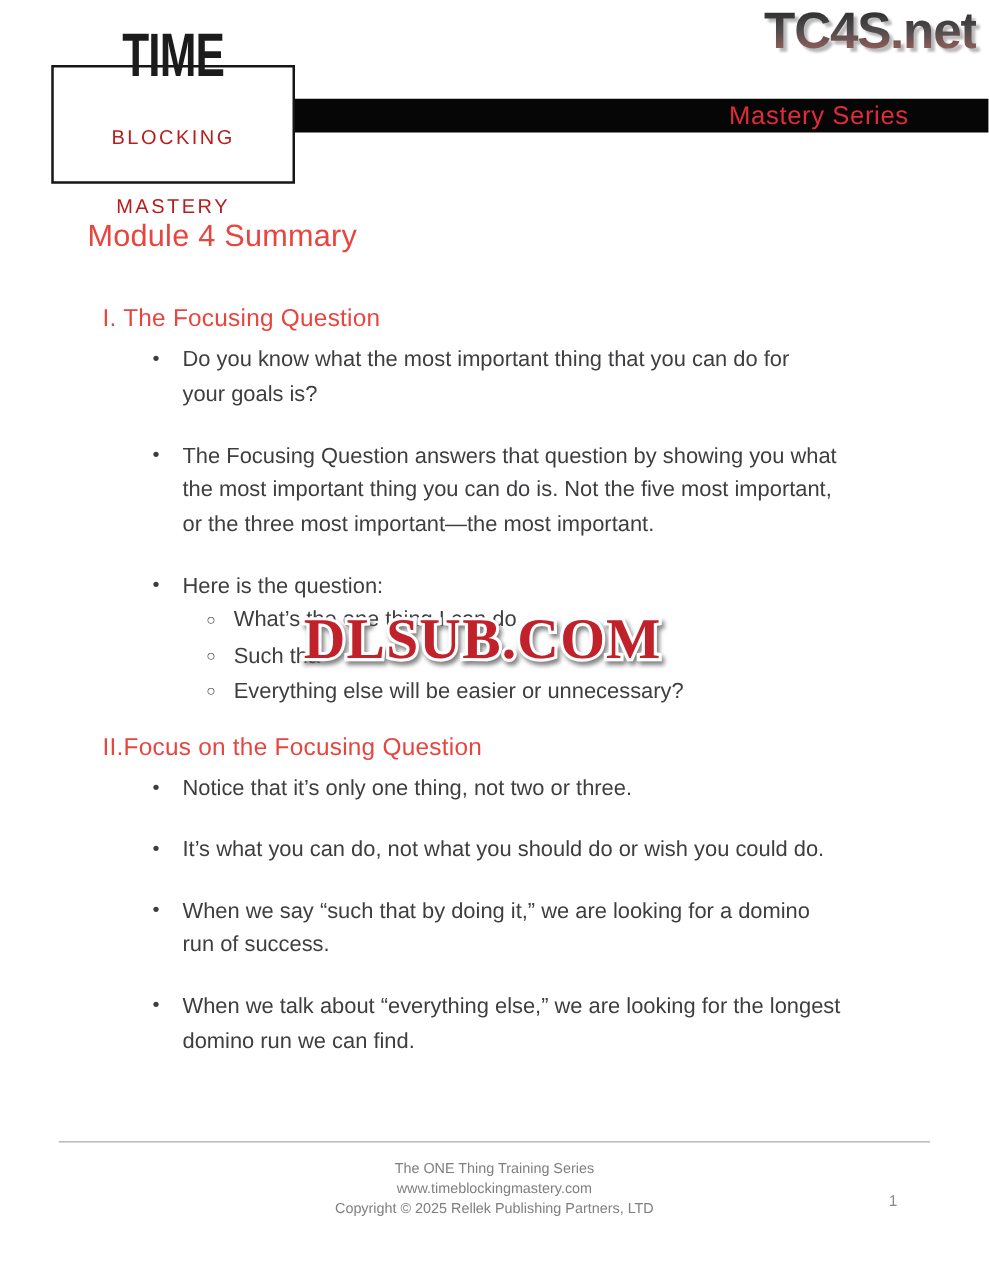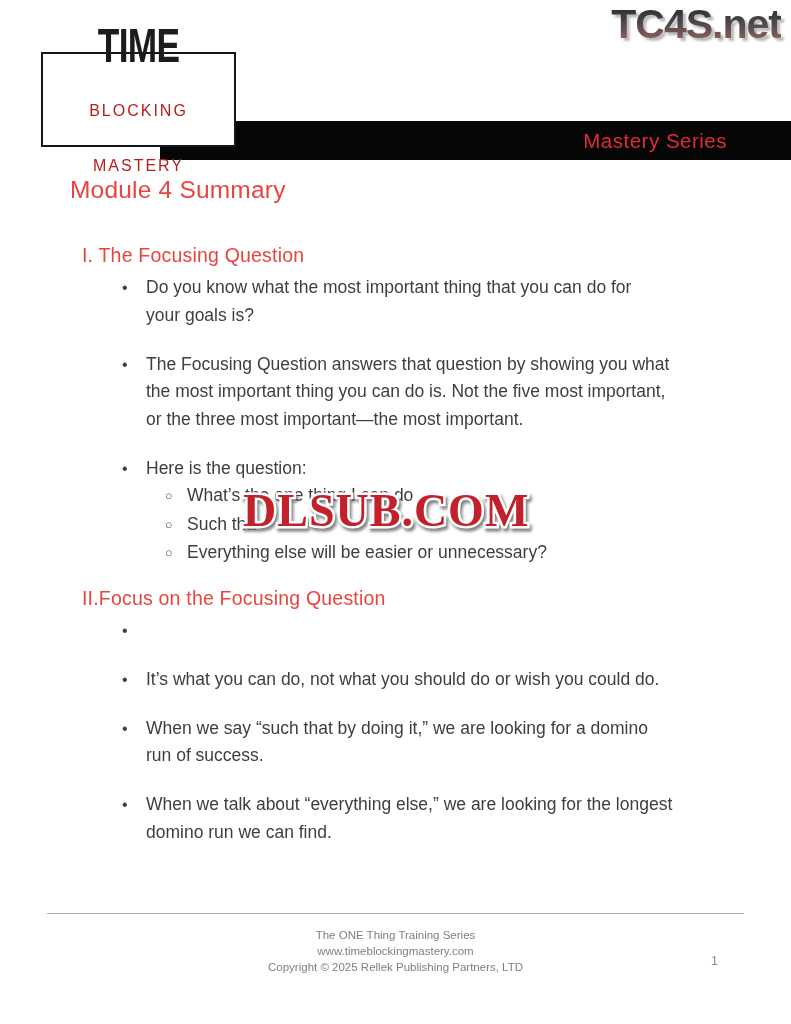--- a/index.html
+++ b/index.html
@@ -27,29 +27,28 @@
     filter: drop-shadow(3px 3px 1px #b9b9b9);
     z-index: 4;
   }
 
   
   .banner {
     position: absolute;
     left: 160px;
     right: 0;
     top: 79px;
-    height: 39px;
+    height: 27px;
     background: #060606;
     display: flex;
     align-items: center;
     justify-content: flex-end;
     padding-right: 64px;
     box-sizing: border-box;
     z-index: 1;
-    margin-top: 42px;
   }
   .banner-label {
     color: #e12b3b;
     font-size: 20.5px;
     letter-spacing: 0.5px;
     font-weight: normal;
   }
   .logo-box {
     position: absolute;
     left: 41px;
@@ -228,20 +227,21 @@
           <span class="s-marker">○</span>
           <span class="s-text">Everything else will be easier or unnecessary?</span>
         </div>
       </div>
     </div>
 
     <h2 class="section-heading">II.Focus on the Focusing Question</h2>
     <div class="bullets">
       <div class="bullet">
         <span class="b-marker">•</span>
+        <span class="b-text">Notice that it’s only one thing, not two or three.</span>
       </div>
       <div class="bullet">
         <span class="b-marker">•</span>
         <span class="b-text">It’s what you can do, not what you should do or wish you could do.</span>
       </div>
       <div class="bullet">
         <span class="b-marker">•</span>
         <span class="b-text">When we say “such that by doing it,” we are looking for a domino
 run of success.</span>
       </div>

